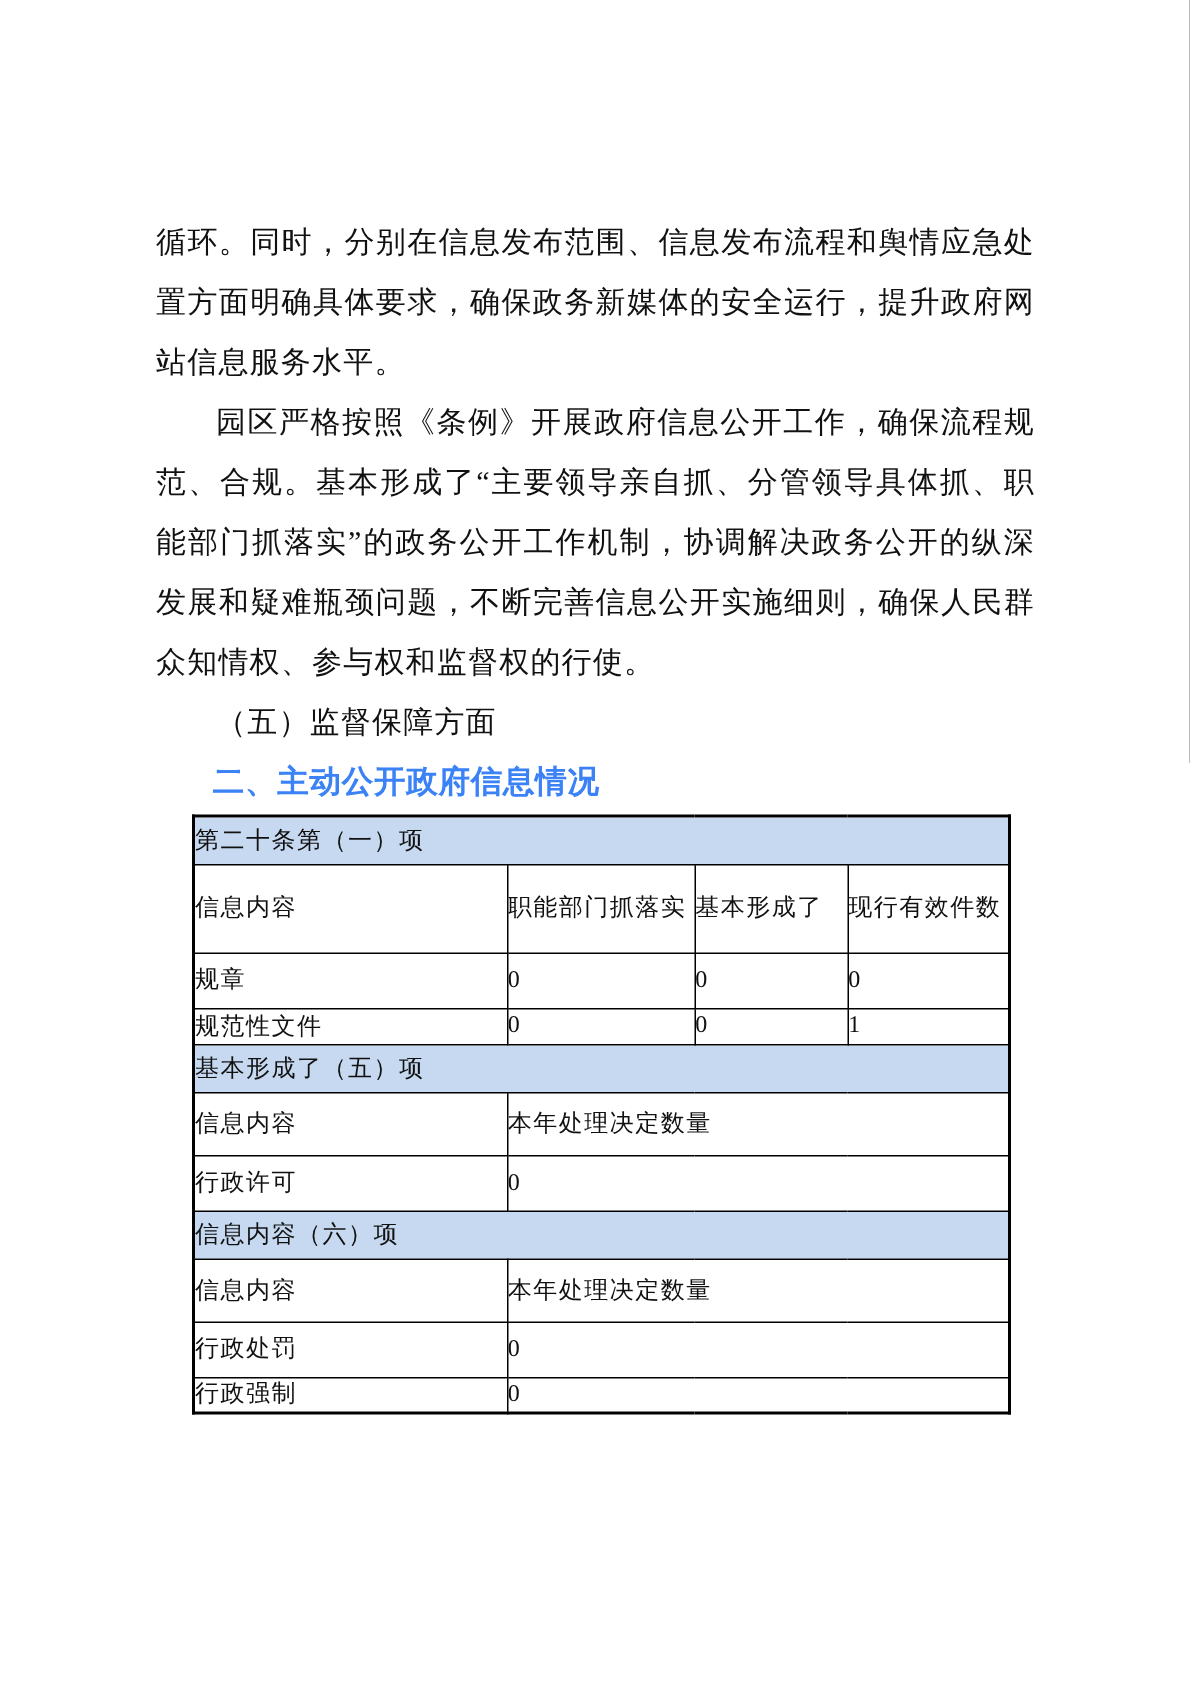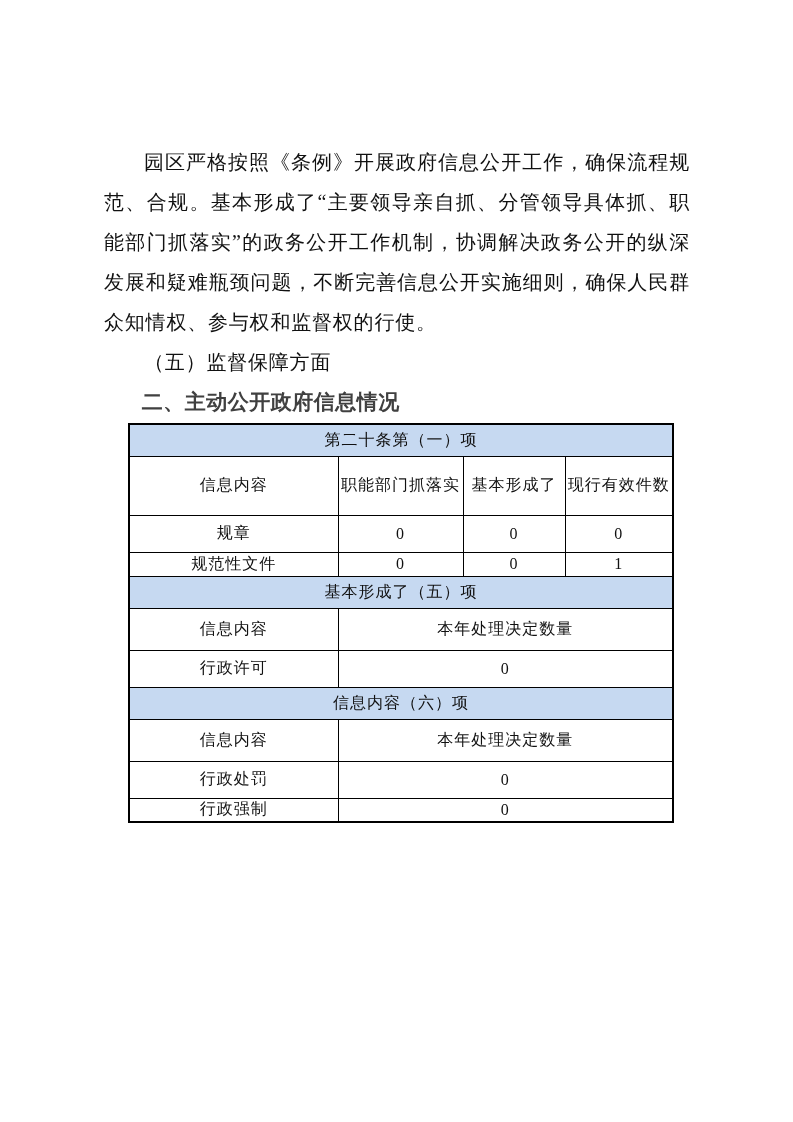--- a/index.html
+++ b/index.html
@@ -10,48 +10,49 @@
   }
   .content { position:absolute; top:142px; left:104px; width:586px; }
   .para {
     font-size:20px; line-height:40px; margin:0;
     text-align:justify; text-justify:inter-ideograph; letter-spacing:0.8px;
   }
   .para.indent { text-indent:2em; }
   .heading {
     font-family:"Liberation Sans","DejaVu Sans",sans-serif;
     font-weight:bold; font-size:21px; line-height:40px; margin:0;
-    text-indent:1.8em; letter-spacing:0.5px; color:#404040;
+    text-indent:1.8em; letter-spacing:0.5px; color:#3b82f6;
   }
   table.report {
     border-collapse:collapse; table-layout:fixed;
     width:544px; margin:1px 0 0 24px;
     border:2px solid #000;
   }
   table.report td {
-    border:1px solid #000; text-align:center; vertical-align:middle;
+    border:1px solid #000; text-align:left; vertical-align:middle;
     font-size:16px; padding:0; overflow:hidden; letter-spacing:1px;margin-top:22px;
   }
   td.band {
     background:#C6D9F1; border-top:2px solid #000; border-bottom:2px solid #000;
     font-size:15.5px;
   }
   tr.h-band   { height:32px; }
   tr.h-head1  { height:59px; }
   tr.h-row-a  { height:37px; }
   tr.h-row-b  { height:24px; }
   tr.h-head2  { height:42px; }
   td.num { font-family:"Liberation Serif","DejaVu Serif",serif; }
 </style>
 </head>
 <body>
 
 <div class="page">
   <div class="content">
 
+    <p class="para">循环。同时，分别在信息发布范围、信息发布流程和舆情应急处置方面明确具体要求，确保政务新媒体的安全运行，提升政府网站信息服务水平。</p>
 
     <p class="para indent">园区严格按照《条例》开展政府信息公开工作，确保流程规范、合规。基本形成了“主要领导亲自抓、分管领导具体抓、职能部门抓落实”的政务公开工作机制，协调解决政务公开的纵深发展和疑难瓶颈问题，不断完善信息公开实施细则，确保人民群众知情权、参与权和监督权的行使。</p>
 
     <p class="para indent">（五）监督保障方面</p>
 
     <h2 class="heading">二、主动公开政府信息情况</h2>
 
     <table class="report">
       <colgroup>
         <col style="width:209px">

